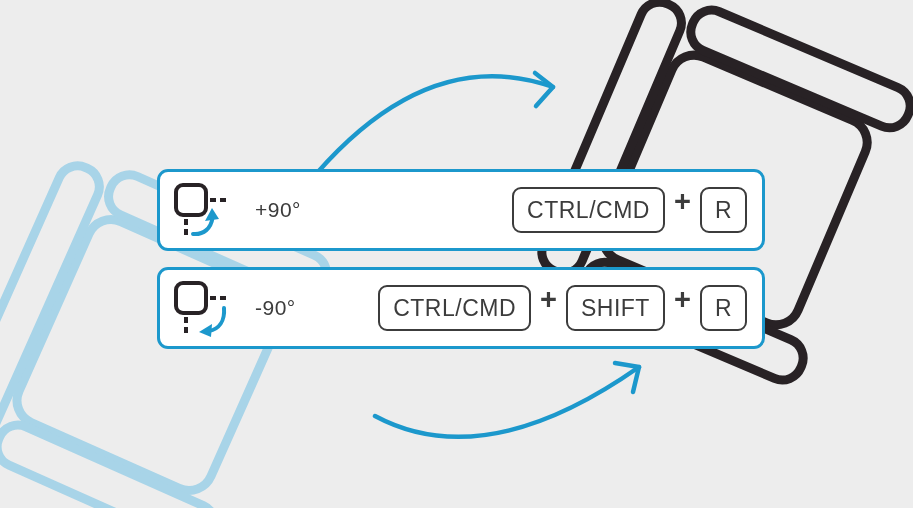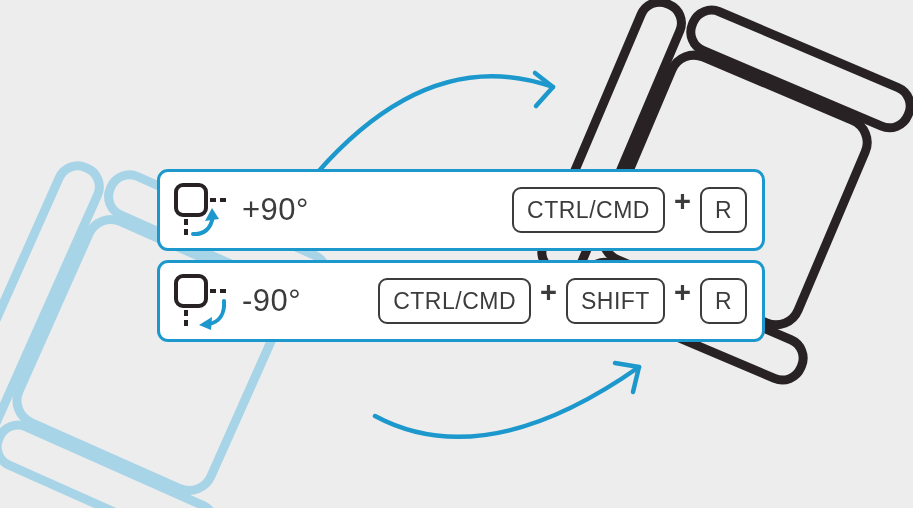--- a/index.html
+++ b/index.html
@@ -25,30 +25,30 @@
   .panel{
     position:absolute;left:157px;width:608px;height:82px;
     background:var(--panel-bg);
     border:3px solid var(--accent);
     border-radius:11px;
     box-sizing:border-box;
     display:flex;align-items:center;
     padding:0 15px 0 13px;
   }
   .panel-top{top:169px;}
-  .panel-bottom{top:260px;}
+  .panel-bottom{top:267px;}
 
   .rotate-icon{flex:0 0 auto;display:block;}
   .icon-shape{fill:none;stroke:var(--chair-dark);stroke-width:4;}
   .icon-dash{stroke:var(--chair-dark);stroke-width:4;stroke-linecap:butt;}
   .icon-arrow{fill:none;stroke:var(--accent);stroke-width:4;stroke-linecap:round;}
   .icon-arrowhead{fill:var(--accent);}
 
   .angle-label{
-    margin-left:12px;font-size:31px;color:var(--ink);
+    margin-left:25px;font-size:21px;color:var(--ink);
     letter-spacing:0.5px;white-space:nowrap;
   }
   .keys-group{margin-left:auto;display:flex;align-items:flex-start;}
   .key{
     height:46px;box-sizing:border-box;background:#fff;
     border:2.5px solid var(--ink);border-radius:9px;
     display:flex;align-items:center;justify-content:center;
     padding:0 13px;font-size:23px;color:var(--ink);
     letter-spacing:0.5px;white-space:nowrap;
   }

